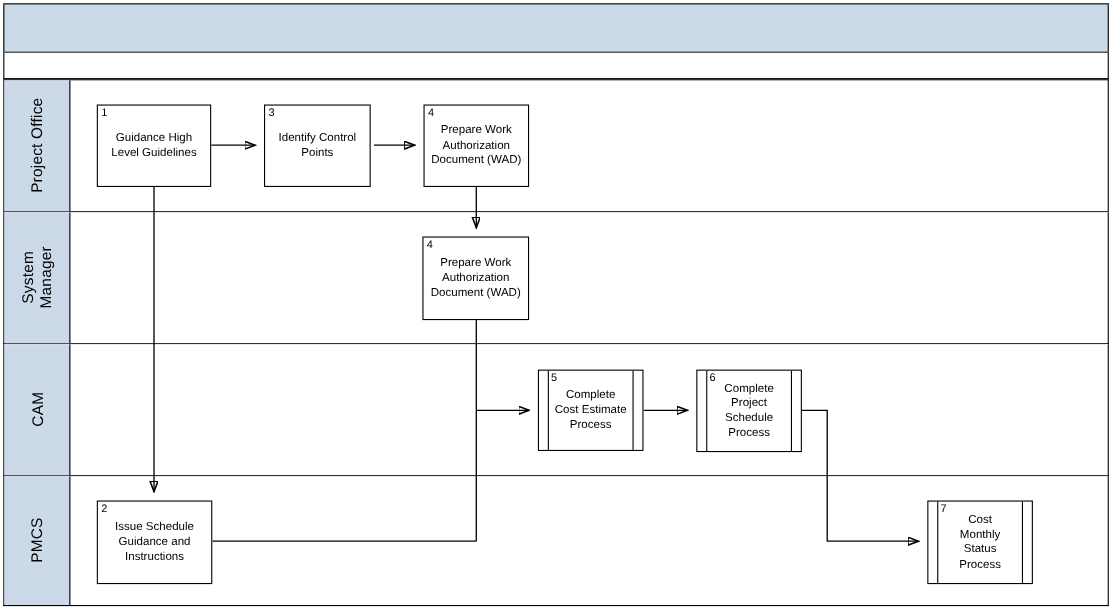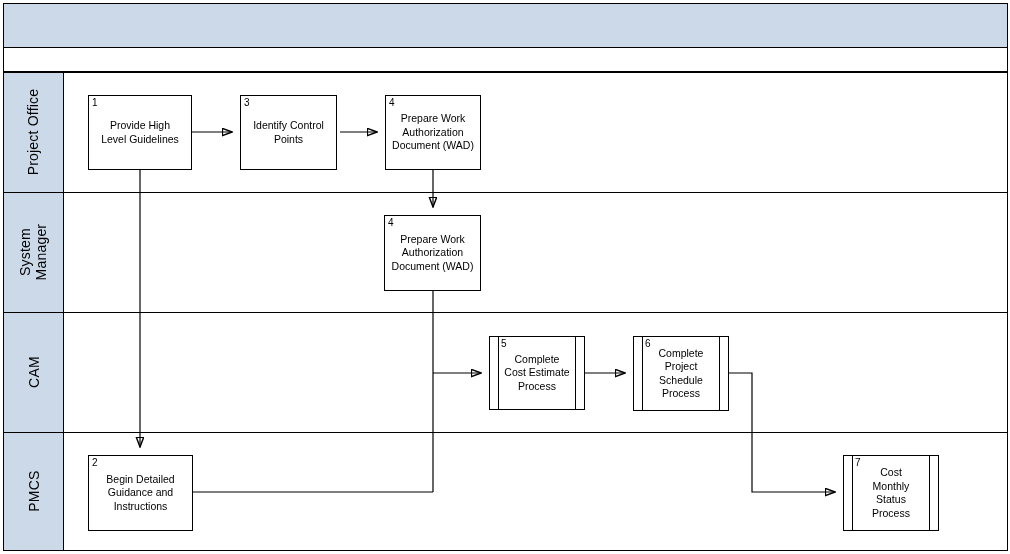--- a/index.html
+++ b/index.html
@@ -185,21 +185,21 @@
 
     <path d="M585,373 L625,373" marker-end="url(#ah)"></path>
 
     <path d="M193,492 L433,492"></path>
 
     <path d="M729,373 L752,373 L752,492 L835,492" marker-end="url(#ah)"></path>
   </svg>
 
   <div class="node" style="left:88px; top:95px; width:104px; height:75px;">
     <span class="node-num">1</span>
-    <span class="node-label">Provide High
+    <span class="node-label">Guidance High
 Level Guidelines</span>
   </div>
 
   <div class="node" style="left:240px; top:95px; width:97px; height:75px;">
     <span class="node-num">3</span>
     <span class="node-label">Identify Control
 Points</span>
   </div>
 
   <div class="node" style="left:385px; top:95px; width:96px; height:75px;">
@@ -230,21 +230,21 @@
     <span class="bar-r"></span>
     <span class="node-num">6</span>
     <span class="node-label">Complete
 Project
 Schedule
 Process</span>
   </div>
 
   <div class="node" style="left:88px; top:455px; width:105px; height:76px;">
     <span class="node-num">2</span>
-    <span class="node-label">Begin Detailed
+    <span class="node-label">Issue Schedule
 Guidance and
 Instructions</span>
   </div>
 
   <div class="node predef" style="left:843px; top:455px; width:96px; height:76px;">
     <span class="bar-l"></span>
     <span class="bar-r"></span>
     <span class="node-num">7</span>
     <span class="node-label">Cost
 Monthly

